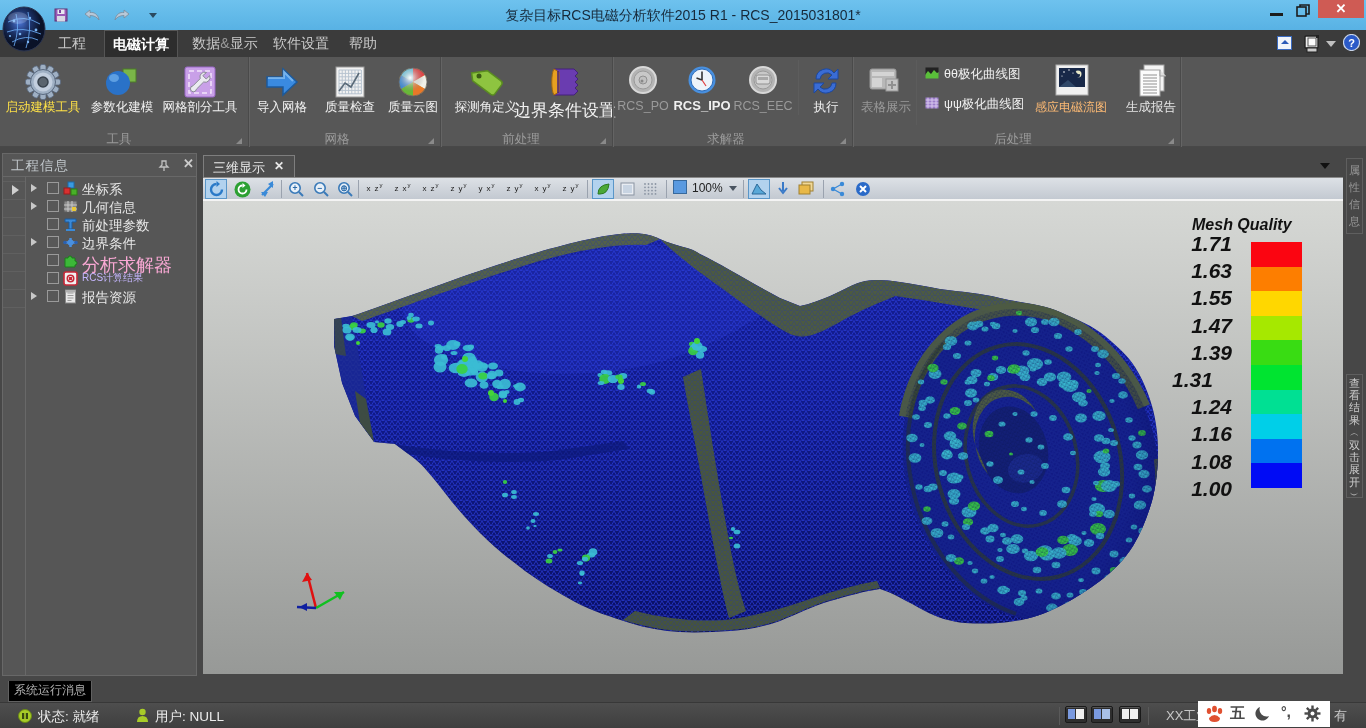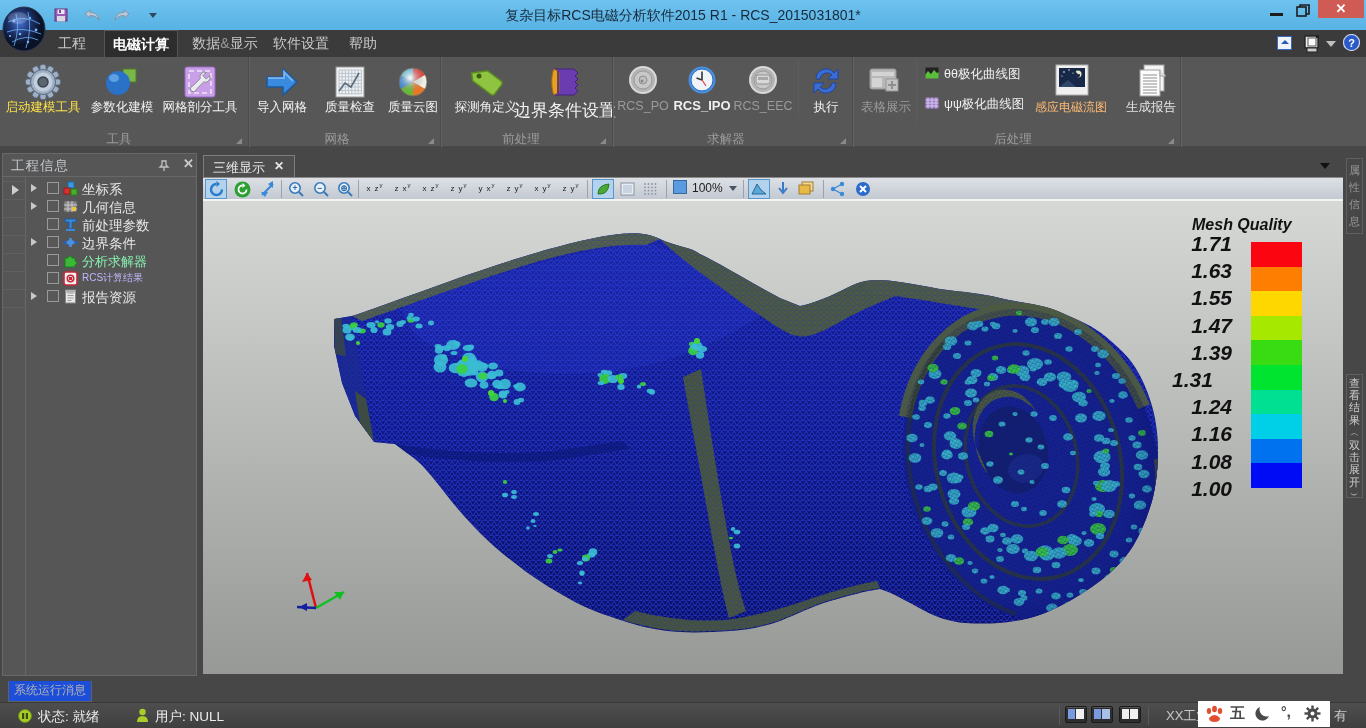--- a/index.html
+++ b/index.html
@@ -319,21 +319,21 @@
         <path d="M1 7.5 h13 M7.5 3 v9" stroke="#4a90e0" stroke-width="2.5"></path>
         <circle cx="2" cy="7.5" r="1.8" fill="#2a60b0"></circle>
         <circle cx="13" cy="7.5" r="1.8" fill="#2a60b0"></circle>
       </svg></div>
 <div style="position:absolute;left:79px;top:81px;font-size:13.5px;color:#e8e8e8;white-space:nowrap">边界条件</div>
 
 <div style="position:absolute;left:44px;top:100px;width:12px;height:12px;background:#585858;border:1px solid #9a9a9a"></div>
 <div style="position:absolute;left:60px;top:99px;width:15px;height:15px"><svg width="15" height="15" viewBox="0 0 15 15">
         <path d="M2 5 h3 a2 2 0 1 1 4 0 h3 v3 a2 2 0 1 1 0 4 v2 h-10 Z" fill="#3cb838" stroke="#1c7c1c"></path>
       </svg></div>
-<div style="position:absolute;left:79px;top:99px;font-size:13px;color:#86efac;white-space:nowrap">分析求解器</div>
+<div style="position:absolute;left:79px;top:99px;font-size:18px;color:#f9a8d4;white-space:nowrap">分析求解器</div>
 
 <div style="position:absolute;left:44px;top:118px;width:12px;height:12px;background:#585858;border:1px solid #9a9a9a"></div>
 <div style="position:absolute;left:60px;top:117px;width:15px;height:15px"><svg width="15" height="15" viewBox="0 0 15 15">
         <rect x="1" y="1" width="13" height="13" rx="2" fill="#f0f0f0" stroke="#c82838" stroke-width="1.6"></rect>
         <circle cx="7.5" cy="7.5" r="3.2" fill="none" stroke="#c82838" stroke-width="1.6"></circle>
         <rect x="6" y="6" width="3" height="3" fill="#c82838"></rect>
       </svg></div>
 <div style="position:absolute;left:79px;top:117px;font-size:10px;color:#c4b5fd;white-space:nowrap">RCS计算结果</div>
 <div style="position:absolute;left:28px;top:138px;width:0;height:0;border-top:4.5px solid transparent;border-bottom:4.5px solid transparent;border-left:6px solid #c8c8c8"></div>
 <div style="position:absolute;left:44px;top:136px;width:12px;height:12px;background:#585858;border:1px solid #9a9a9a"></div>
@@ -868,21 +868,21 @@
         <div style="height:24.6px;background:#00cfe8"></div>
         <div style="height:24.6px;background:#0072f0"></div>
         <div style="height:24.6px;background:#000bf5"></div>
       </div>
 </div>
 </div>
 
 <div class="abs" style="left:1346px;top:158px;width:17px;height:76px;border:1px solid #5f5f5f;color:#9a9a9a;font-size:11px;text-align:center;line-height:17px;padding-top:3px">属<br>性<br>信<br>息</div>
 <div class="abs" style="left:1346px;top:374px;width:17px;height:124px;border:1px solid #5f5f5f;color:#cccccc;font-size:11px;text-align:center;line-height:12.2px;padding-top:2px">查<br>看<br>结<br>果<br><span style="font-size:9px">︵</span><br>双<br>击<br>展<br>开<br><span style="font-size:9px">︶</span></div>
 
-<div class="abs" style="left:8px;top:681px;width:84px;height:21px;background:#1d4ed8;border:1px solid #616161;border-top:none;color:#b2b2b2;font-size:12px;text-align:center;line-height:19px">系统运行消息</div>
+<div class="abs" style="left:8px;top:681px;width:84px;height:21px;background:#000000;border:1px solid #616161;border-top:none;color:#b2b2b2;font-size:12px;text-align:center;line-height:19px">系统运行消息</div>
 
 <div class="abs" style="left:0;top:702px;width:1366px;height:26px;background:linear-gradient(#4e4e4e,#3f3f3f);border-top:1px solid #383838">
   <svg class="abs" style="left:18px;top:6px" width="14" height="14" viewBox="0 0 14 14">
       <circle cx="7" cy="7" r="6.5" fill="#a8cc28" stroke="#6a8a14"></circle>
       <rect x="4" y="4" width="2.2" height="6" fill="#3a4a10"></rect>
       <rect x="7.8" y="4" width="2.2" height="6" fill="#3a4a10"></rect>
     </svg>
   <div class="abs" style="left:38px;top:5px;font-size:13.5px;color:#ececec">状态: 就绪</div>
   <svg class="abs" style="left:136px;top:5px" width="13" height="15" viewBox="0 0 13 15">
       <circle cx="6.5" cy="4" r="3.2" fill="#a8cc28"></circle>

